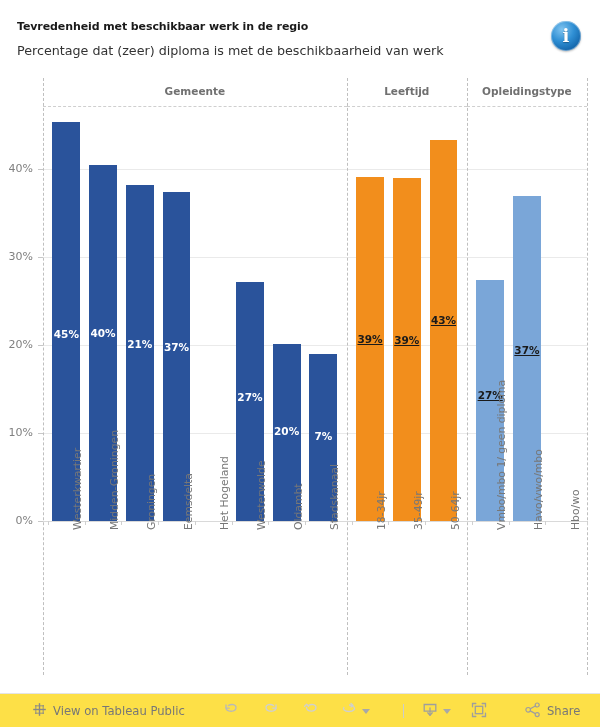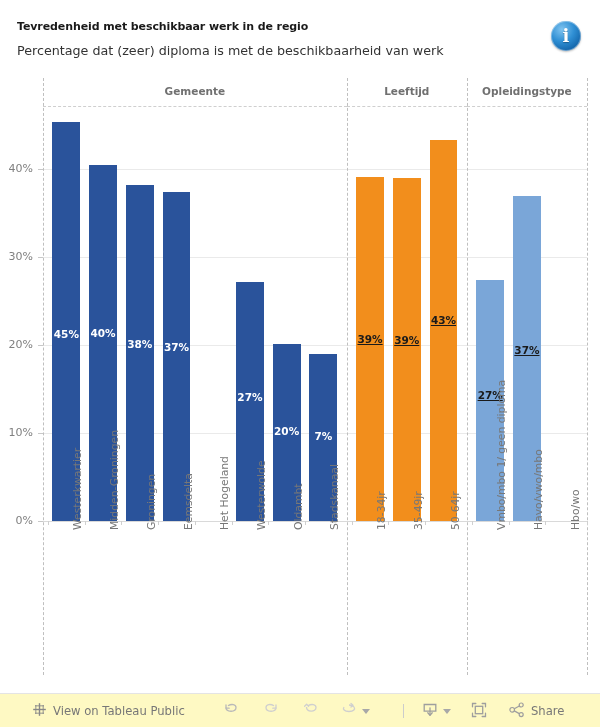--- a/index.html
+++ b/index.html
@@ -166,21 +166,21 @@
     border-left: 1px solid #d0d0d0;
   }
 
   
   #toolbar {
     position: absolute;
     left: 0; top: 693px;
     width: 600px;
     height: 34px;
     border-top: 1px solid #e4e4e4;
-    background: #fef9c3;
+    background: #fde047;
   }
   #toolbar .tb-item {
     position: absolute;
     top: 0;
     height: 34px;
     display: flex;
     align-items: center;
     color: #777777;
     font-size: 11.6px;
     cursor: pointer;
@@ -228,21 +228,21 @@
       <div class="gridline" style="top: 237.83px;"></div>
       <div class="gridline" style="top: 149.745px;"></div>
       <div class="gridline" style="top: 61.6596px;"></div>
       <div class="bar" title="Westerkwartier: 45%" style="left: 9.4975px; width: 27.7193px; height: 399.026px; background: rgb(42, 83, 155);">
         <div class="bar-label light" style="top: 181.557px; margin-top: 24px;">45%</div>
       </div>
       <div class="bar" title="Midden-Groningen: 40%" style="left: 46.2118px; width: 27.7193px; height: 355.864px; background: rgb(42, 83, 155);">
         <div class="bar-label light" style="top: 161.918px;">40%</div>
       </div>
       <div class="bar" title="Groningen: 38%" style="left: 82.9261px; width: 27.7193px; height: 335.604px; background: rgb(42, 83, 155);">
-        <div class="bar-label light" style="top: 152.7px;">38%</div>
+        <div class="bar-label light" style="top: 152.7px;">21%</div>
       </div>
       <div class="bar" title="Eemsdelta: 37%" style="left: 119.64px; width: 27.7193px; height: 329.438px; background: rgb(42, 83, 155);">
         <div class="bar-label light" style="top: 149.894px;">37%</div>
       </div>
       <div class="bar" title="Westerwolde: 27%" style="left: 193.069px; width: 27.7193px; height: 238.711px; background: rgb(42, 83, 155);">
         <div class="bar-label light" style="top: 108.613px;">27%</div>
       </div>
       <div class="bar" title="Oldambt: 20%" style="left: 229.783px; width: 27.7193px; height: 177.051px; background: rgb(42, 83, 155);">
         <div class="bar-label light" style="top: 80.5582px;">20%</div>
       </div>
@@ -390,21 +390,21 @@
       <svg width="18" height="18" viewBox="0 0 18 18" fill="none" stroke="#9e9e9e" stroke-width="1.3">
         <path d="M2.5 5.8 L2.5 2.5 L5.8 2.5" stroke-linecap="round"></path>
         <path d="M12.2 2.5 L15.5 2.5 L15.5 5.8" stroke-linecap="round"></path>
         <path d="M15.5 12.2 L15.5 15.5 L12.2 15.5" stroke-linecap="round"></path>
         <path d="M5.8 15.5 L2.5 15.5 L2.5 12.2" stroke-linecap="round"></path>
         <rect x="5.3" y="5.3" width="7.4" height="7.4"></rect>
       </svg>
     </span>
   </div>
 
-  <div class="tb-item" style="left:508px;text-align:center;">
+  <div class="tb-item" style="left:524px;text-align:center;">
     <span class="tb-icon" style="margin-right:5px;">
       <svg width="18" height="18" viewBox="0 0 18 18" fill="none" stroke="#9e9e9e" stroke-width="1.2">
         <circle cx="13.2" cy="4.0" r="2.0"></circle>
         <circle cx="13.2" cy="13.6" r="2.0"></circle>
         <circle cx="4.2" cy="8.8" r="2.3"></circle>
         <path d="M6.3 7.8 L11.3 5.0"></path>
         <path d="M6.3 9.9 L11.3 12.6"></path>
       </svg>
     </span>
     <span>Share</span>

